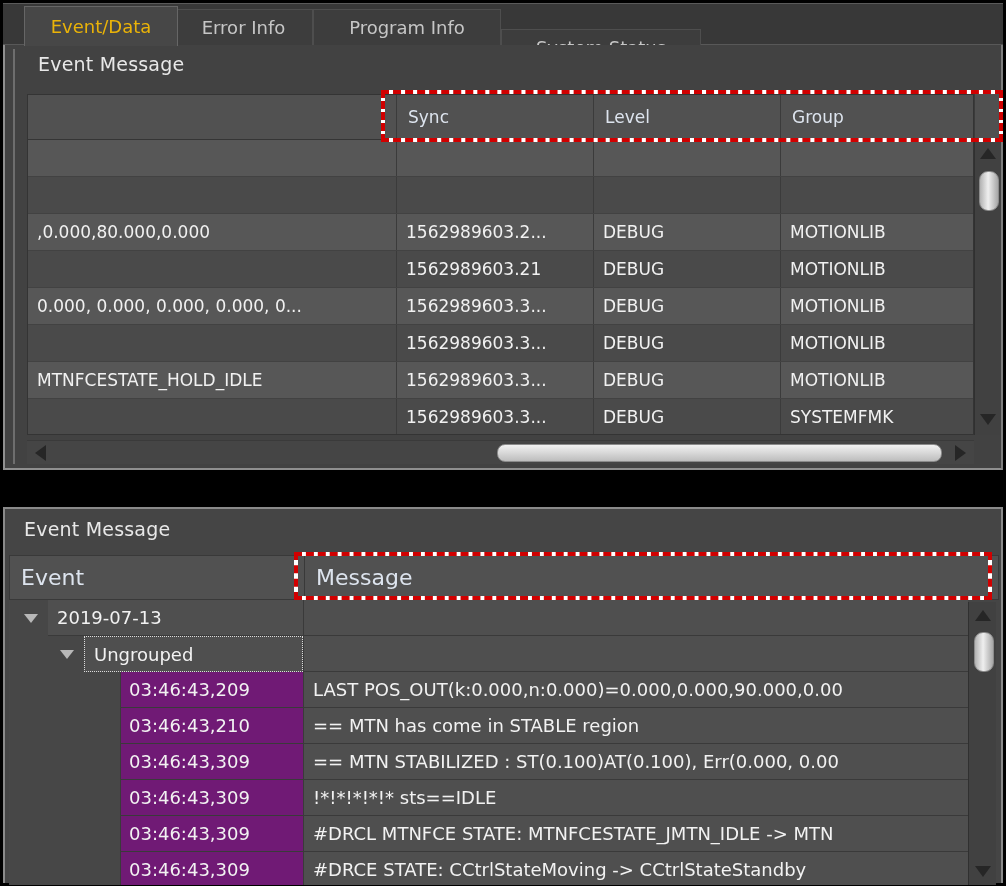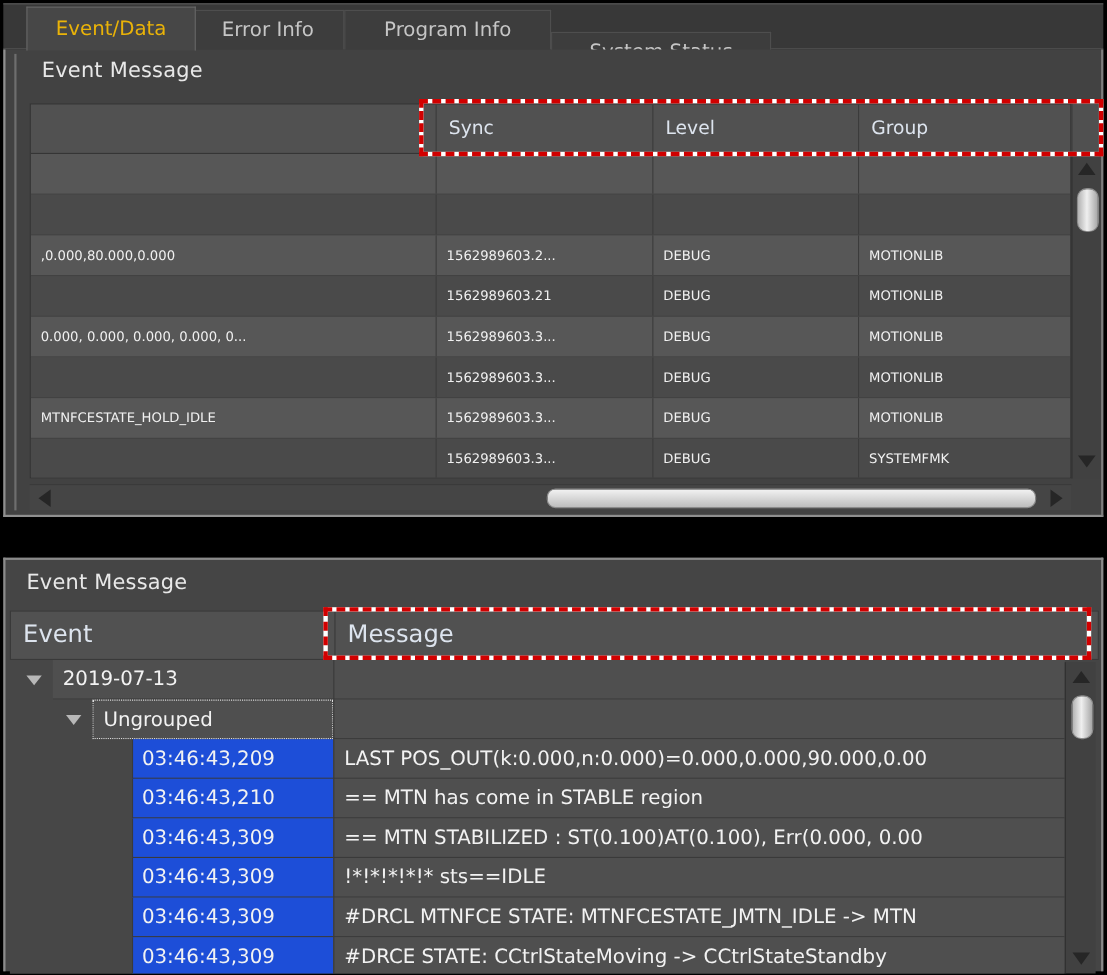--- a/index.html
+++ b/index.html
@@ -50,21 +50,21 @@
   .th {
     box-sizing:border-box; display:flex; align-items:center; padding-left:11px;
     font-size:17px; color:#dde4ee; border-left:1px solid #3b3b3b; overflow:hidden; white-space:nowrap;
   }
   .th.c0 { width:368px; border-left:none; }
   .th.c1 { width:197px; } .th.c2 { width:187px; } .th.c3 { flex:1; }
   .trow { display:flex; height:37px; border-bottom:1px solid #424242; box-sizing:border-box; }
   .trow.light { background:#575757; } .trow.dark { background:#4a4a4a; }
   .td {
     box-sizing:border-box; display:flex; align-items:center; padding:0 9px;
-    font-size:12px; color:#f1f1f1; border-left:1px solid #3b3b3b;
+    font-size:17px; color:#f1f1f1; border-left:1px solid #3b3b3b;
     overflow:hidden; white-space:nowrap;
   }
   .td.c0 { width:368px; border-left:none; }
   .td.c1 { width:197px; } .td.c2 { width:187px; } .td.c3 { flex:1; }
 
   
   .b-head {
     position:absolute; left:4px; top:46px; width:990px; height:45px;
     display:flex; background:#515151; border:1px solid #393939; box-sizing:border-box;
   }
@@ -78,21 +78,21 @@
   .b-col-div { position:absolute; left:294px; top:0; bottom:0; width:1px; background:#3a3a3a; z-index:3; }
   .g-row { position:relative; display:flex; height:36px; }
   .spacer { position:relative; background:#474747; }
   .gcell, .timecell, .msgcell {
     box-sizing:border-box; display:flex; align-items:center;
     font-size:18px; color:#f2f2f2; border-bottom:1px solid #3a3a3a;
     white-space:nowrap; overflow:hidden; background:#4f4f4f;
   }
   .gcell { padding-left:9px; }
   .gcell.focus { border:1px dotted #dcdcdc; border-bottom:1px dotted #dcdcdc; }
-  .timecell { width:183px; border-left:1px solid #3a3a3a; padding-left:8px; background:#1d4ed8;text-align:center; }
+  .timecell { width:183px; border-left:1px solid #3a3a3a; padding-left:8px; background:#701a75;text-align:center; }
   .msgcell { flex:1; padding-left:10px; }
   .exp {
     position:absolute; top:14px; width:0; height:0;
     border-left:7px solid transparent; border-right:7px solid transparent; border-top:9px solid #b8b8b8;
   }
 
   
   .vcap { position:absolute; background:#505050; border-left:1px solid #3b3b3b; box-sizing:border-box; }
   .vscroll { position:absolute; background:#414141; border-left:1px solid #303030; box-sizing:border-box; }
   .hscroll { position:absolute; background:#454545; border-top:1px solid #3a3a3a; box-sizing:border-box; }

